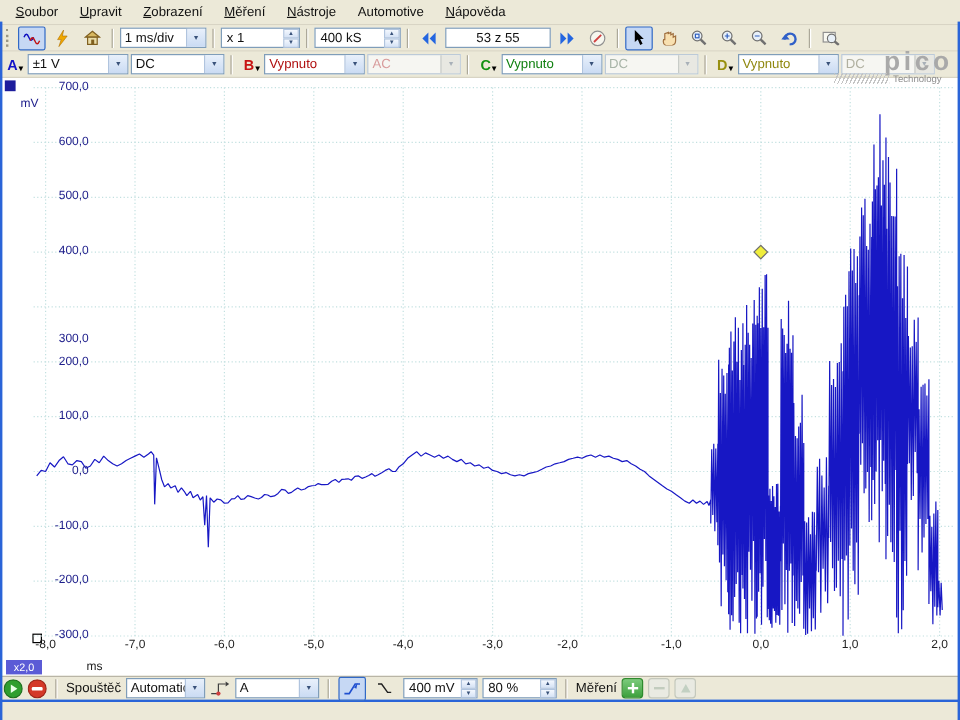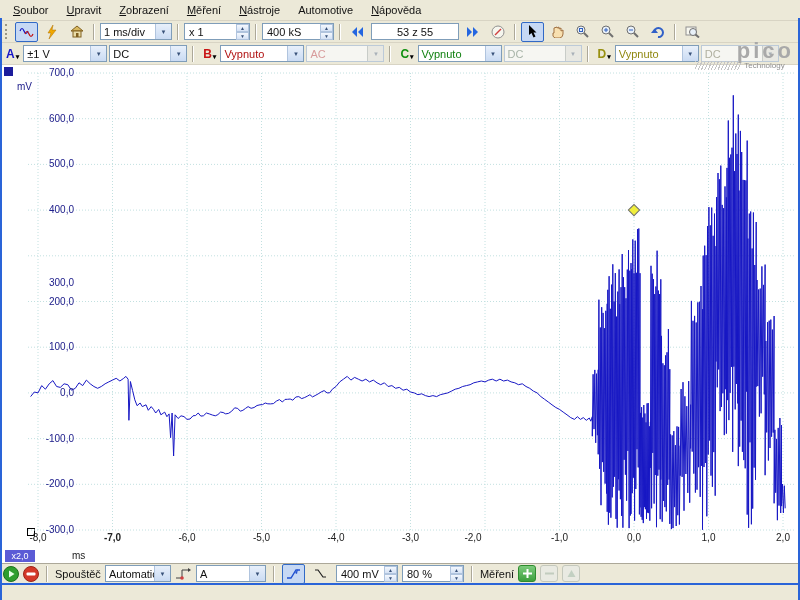--- a/index.html
+++ b/index.html
@@ -284,21 +284,21 @@
       <div class="ytick" style="top: 93.4px;">500,0</div>
       <div class="ytick" style="top: 139.1px;">400,0</div>
       <div class="ytick" style="top: 184.8px; margin-top: 27px;">300,0</div>
       <div class="ytick" style="top: 230.5px;">200,0</div>
       <div class="ytick" style="top: 276.2px;">100,0</div>
       <div class="ytick" style="top: 321.9px;">0,0</div>
       <div class="ytick" style="top: 367.6px;">-100,0</div>
       <div class="ytick" style="top: 413.3px;">-200,0</div>
       <div class="ytick" style="top: 459px;">-300,0</div>
       <div class="xtick" style="left: 16px;">-8,0</div>
-      <div class="xtick" style="left: 90.5px; font-weight: bold;">-7,0</div>
+      <div class="xtick" style="left: 90.5px;">-7,0</div>
       <div class="xtick" style="left: 165px;">-6,0</div>
       <div class="xtick" style="left: 239.5px;">-5,0</div>
       <div class="xtick" style="left: 314px;">-4,0</div>
       <div class="xtick" style="left: 388.5px;">-3,0</div>
       <div class="xtick" style="left: 451px; text-align: center;">-2,0</div>
       <div class="xtick" style="left: 537.5px;">-1,0</div>
       <div class="xtick" style="left: 612px;">0,0</div>
       <div class="xtick" style="left: 686.5px;">1,0</div>
       <div class="xtick" style="left: 761px;">2,0</div>
     </div>

